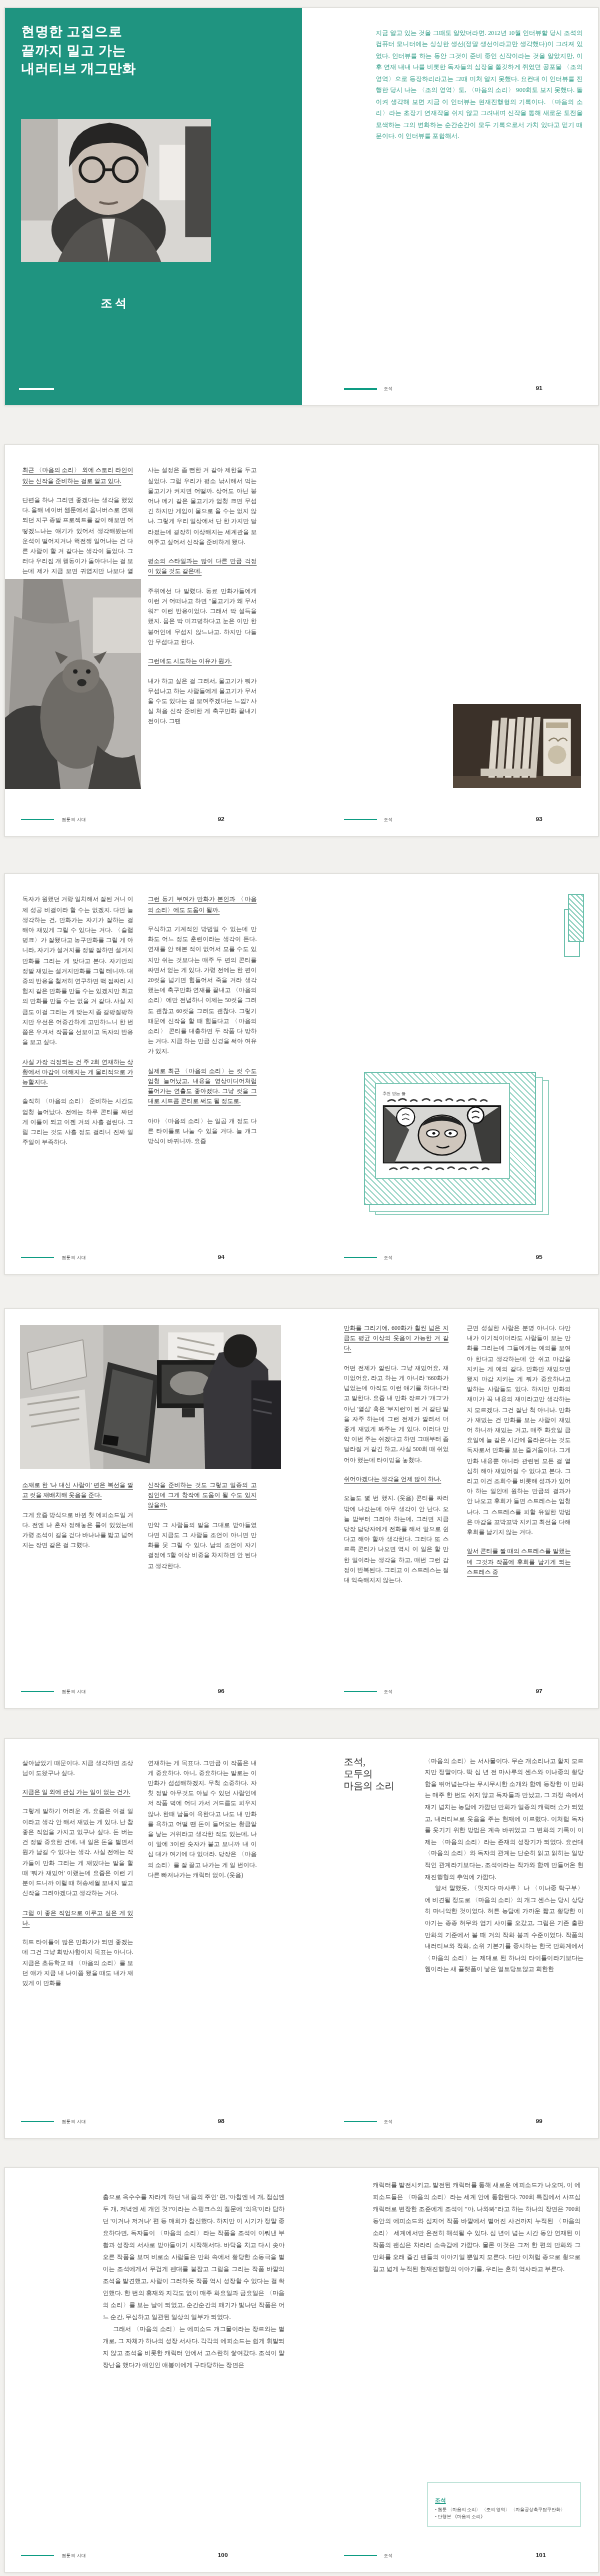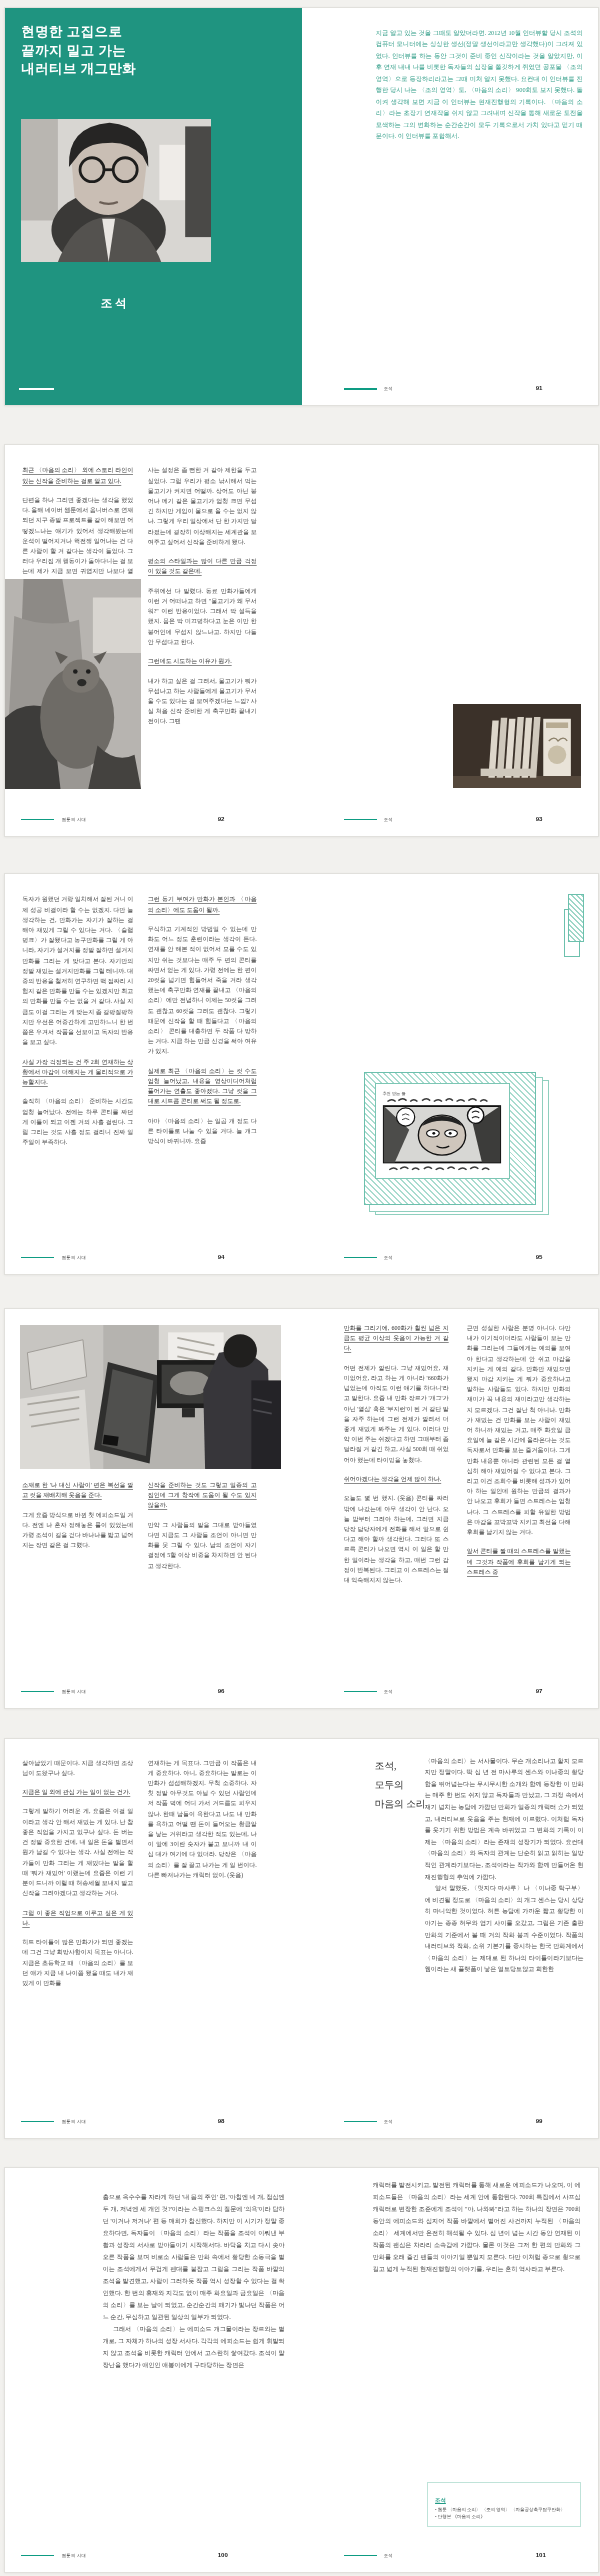--- a/index.html
+++ b/index.html
@@ -42,21 +42,21 @@
   .deco-hatch{position:absolute;left:266px;top:20.3px;width:14px;height:46px;border:0.9px solid #6cc0ad;
     background:repeating-linear-gradient(45deg,#9ed7c8 0 1.4px,#fff 1.4px 3.7px);}
   .card-wrap{position:absolute;left:62px;top:198px;width:172px;height:133px;}
   .card-shadow{position:absolute;background:#fff;border:0.9px solid #8fcfbe;width:100%;height:100%;}
   .card{position:absolute;left:0;top:0;width:150px;height:111px;padding:10.2px;border:0.9px solid #6cc0ad;
     background:repeating-linear-gradient(45deg,#a9dccf 0 1.4px,#fff 1.4px 4.2px);}
   .card-inner{width:135px;height:96px;background:#fff;border:0.9px solid #7cc6b4;padding:6.5px 6.5px 0 6.5px;box-sizing:border-box;}
   .card-label{font-size:4.2px;color:#555;font-family:"Liberation Sans",sans-serif;margin-bottom:1.8px;}
 
   
-  .essay-title{position:absolute;left:42px;top:16.6px;font-size:9.7px;line-height:19px;color:#1e1e1e;white-space:pre-line;margin-left:31px;}
+  .essay-title{position:absolute;left:42px;top:16.6px;font-size:9.7px;line-height:12px;color:#1e1e1e;white-space:pre-line;}
   .essay-body{position:absolute;left:123px;top:16.6px;width:159px;font-size:6.1px;line-height:11.6px;color:#3d3d3d;text-align:justify;overflow:hidden;}
 
   .wide{position:absolute;font-size:6.1px;line-height:12px;color:#3d3d3d;text-align:justify;overflow:hidden;}
 
   .info-box{position:absolute;left:125px;top:314px;width:154px;border:0.9px solid #bfe3d9;background:#fff;padding:5.5px 7.4px;box-sizing:border-box;}
   .info-title{display:inline-block;font-size:5.4px;font-weight:bold;color:#1f9a84;text-decoration:underline;text-underline-offset:1.4px;margin-bottom:2.8px;font-family:"Liberation Sans",sans-serif;}
   .info-items p{font-size:4.5px;line-height:7px;color:#444;}
 </style>
 </head>
 <body>

